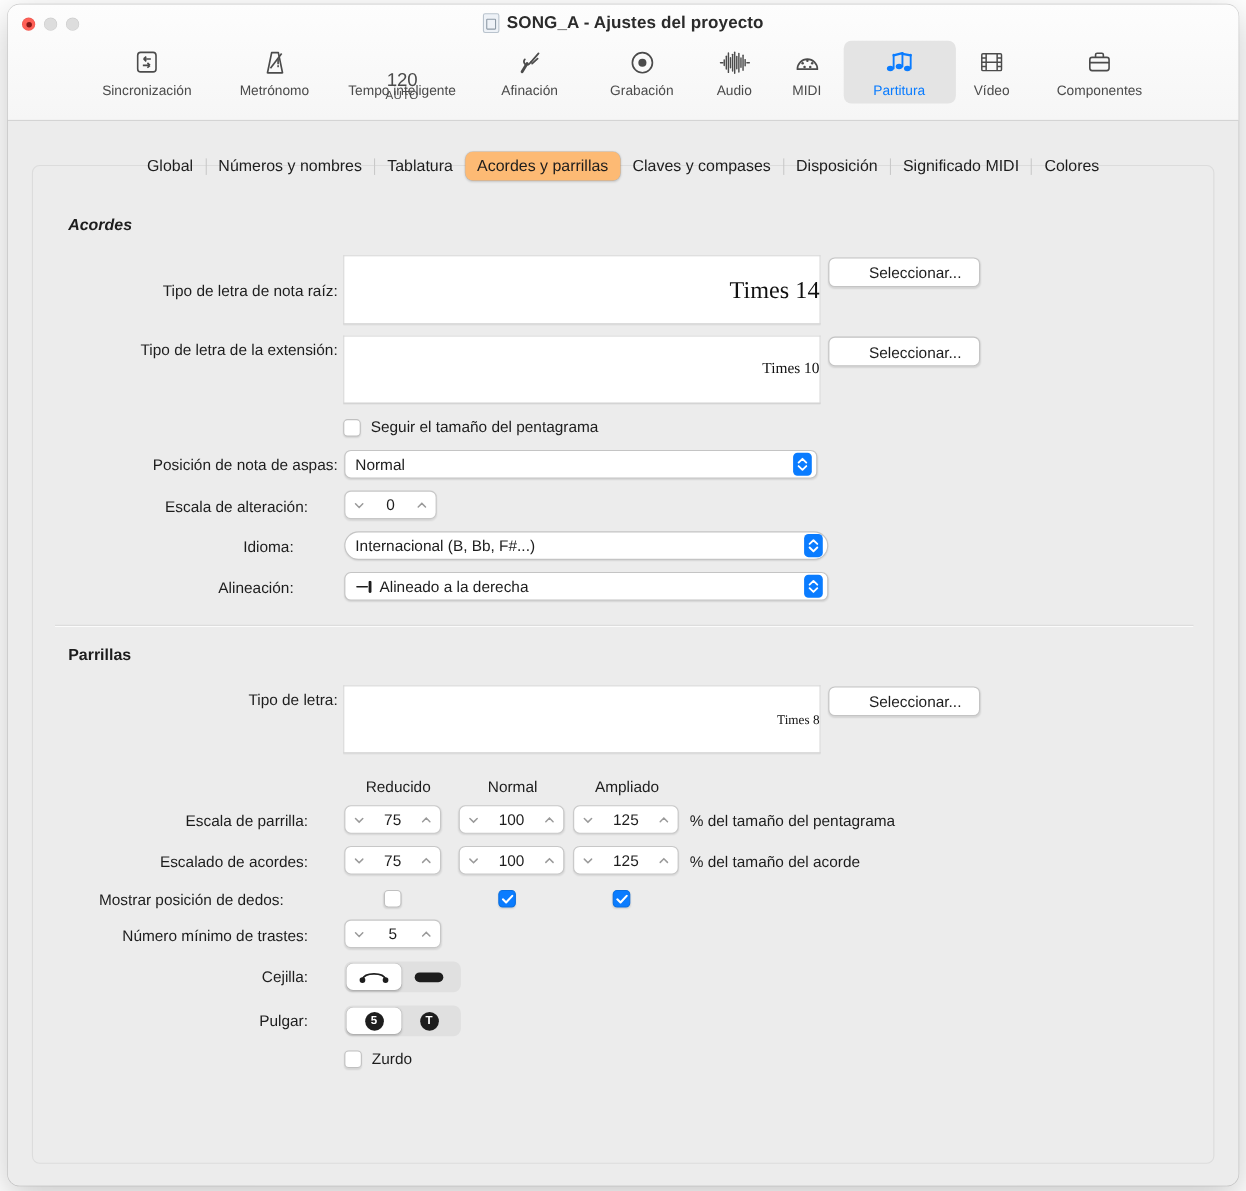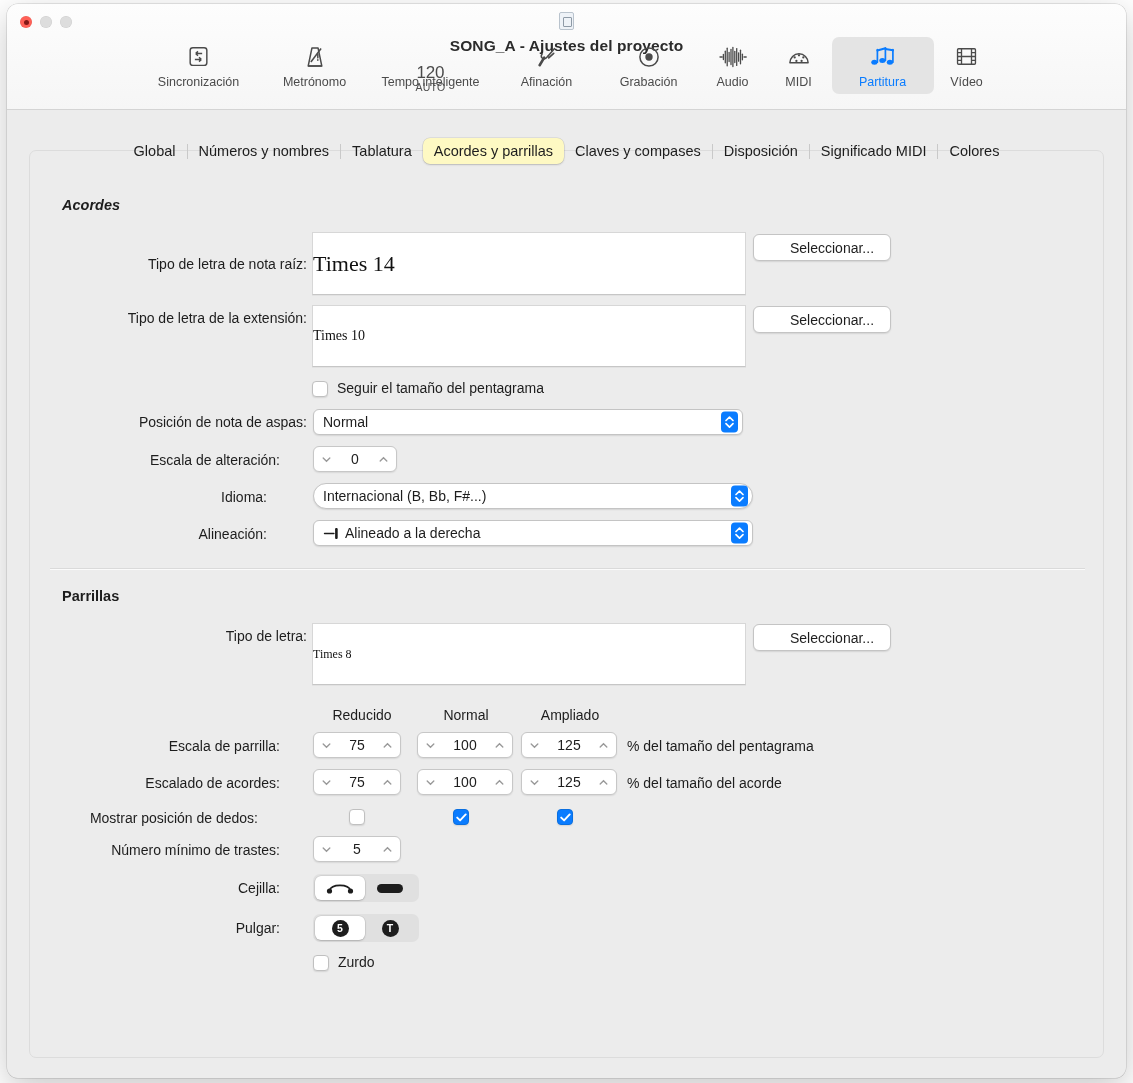--- a/index.html
+++ b/index.html
@@ -65,21 +65,20 @@
   .light.max { background: #dddddd; }
 
   .title-row {
     position: absolute;
     top: 8px;
     left: 0; right: 0;
     display: flex;
     align-items: center;
     justify-content: center;
     gap: 7px;
-    flex-direction: column;
   }
   .doc-icon {
     width: 13px; height: 16px;
     border-radius: 2px;
     background: #eef2f7;
     border: 1px solid #b9c3cd;
     position: relative;
   }
   .doc-icon::after {
     content: "";
@@ -166,21 +165,21 @@
   }
   .tab {
     font-size: 14.5px;
     color: #1d1d1d;
     padding: 5px 11px;
     border-radius: 7px;
     white-space: nowrap;
     cursor: default;
   }
   .tab.active {
-    background: #fef9c3;
+    background: #fdba74;
     box-shadow: 0 0 0 0.5px rgba(0,0,0,0.12), 0 1px 2px rgba(0,0,0,0.16);
   }
   .tabsep {
     width: 1px;
     height: 15px;
     background: #c9c9c9;
   }
 
   
   .panel {
@@ -231,21 +230,21 @@
 
   
   .fontbox {
     position: absolute;
     background: #ffffff;
     border: 1px solid #d7d7d7;
     border-bottom-color: #c6c6c6;
     box-sizing: border-box;
     display: flex;
     align-items: center;
-    justify-content: flex-start;
+    justify-content: flex-end;
     box-shadow: 0 1px 0 rgba(0,0,0,0.04);
   }
   .fontbox span {
     font-family: "Liberation Serif", serif;
     color: #111;
   }
 
   
   .btn {
     position: absolute;
@@ -525,20 +524,30 @@
         <div class="tb-icon">
           <svg width="25" height="25" viewBox="0 0 24 24" fill="none" stroke="#4b4b4b" stroke-width="1.3">
             <rect x="3.4" y="4.6" width="17.2" height="14.8" rx="1"></rect>
             <path d="M7.2 4.6v14.8M16.8 4.6v14.8M3.4 12h17.2"></path>
             <path d="M3.4 8.3h3.8M3.4 15.7h3.8M16.8 8.3h3.8M16.8 15.7h3.8"></path>
           </svg>
         </div>
         <div class="tb-label">Vídeo</div>
       </div>
 
+      <div class="tb-item wide">
+        <div class="tb-icon">
+          <svg width="25" height="25" viewBox="0 0 24 24" fill="none" stroke="#4b4b4b" stroke-width="1.4">
+            <rect x="3.6" y="7.8" width="16.8" height="11.6" rx="2"></rect>
+            <path d="M8.6 7.8V5.6a1.4 1.4 0 0 1 1.4-1.4h4a1.4 1.4 0 0 1 1.4 1.4v2.2"></path>
+            <path d="M3.6 12.4h16.8"></path>
+          </svg>
+        </div>
+        <div class="tb-label">Componentes</div>
+      </div>
 
     </div>
   </div>
 
   <div class="tabbar">
     <div class="tabs">
       <div class="tab">Global</div>
       <div class="tabsep"></div>
       <div class="tab">Números y nombres</div>
       <div class="tabsep"></div>

